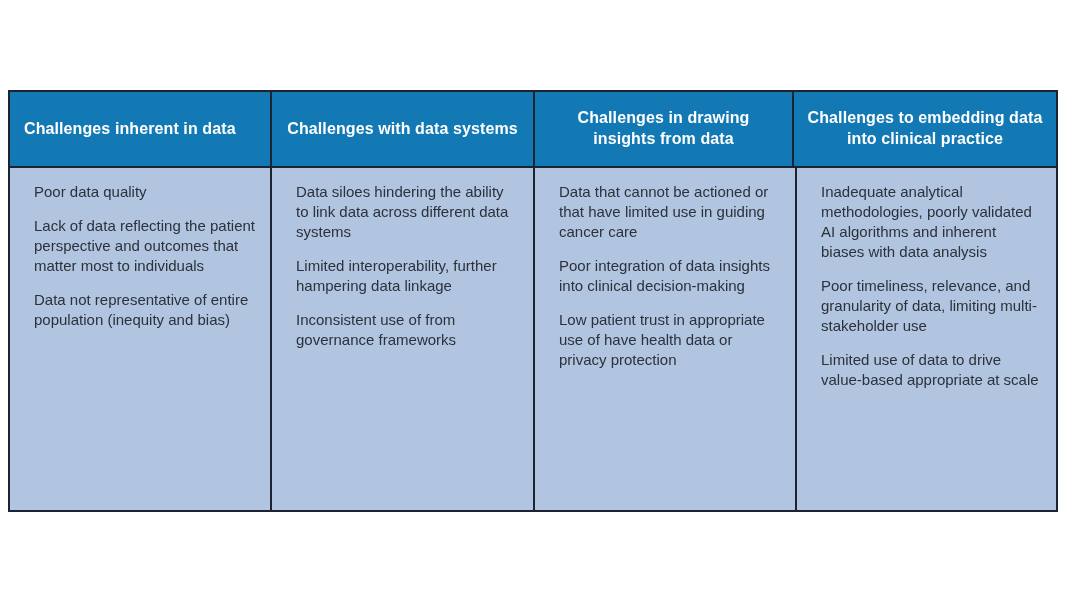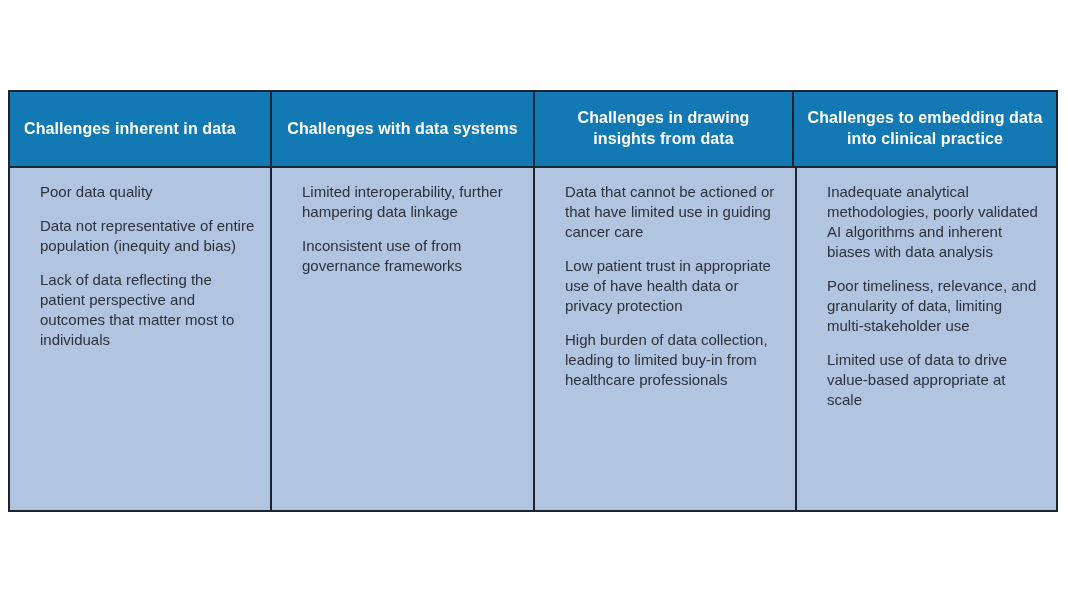--- a/index.html
+++ b/index.html
@@ -79,21 +79,21 @@
 
   .body-cell {
     padding: 14px 14px 10px 14px;
     color: #2c313a;
     font-size: 15px;
     line-height: 20px;
     background: #b1c5e0;
   }
 
   .item {
-    margin: 0 0 14px 16px;
+    margin: 0 0 14px 10px;
   }
   .item:last-child {
     margin-bottom: 0;
   }
 </style>
 </head>
 <body>
 
 <div class="table-wrap">
 
@@ -101,33 +101,34 @@
     <div class="col c1 header-cell left-ish">Challenges inherent in data</div>
     <div class="col c2 header-cell">Challenges with data systems</div>
     <div class="col c4 header-cell">Challenges in drawing insights from data</div>
     <div class="col c3 header-cell">Challenges to embedding data into clinical practice</div>
   </div>
 
   <div class="body-row">
 
     <div class="col c1 body-cell">
       <p class="item">Poor data quality</p>
+      <p class="item">Lack of data reflecting the patient perspective and outcomes that matter most to individuals</p>
       <p class="item">Data not representative of entire population (inequity and bias)</p>
-      <p class="item">Lack of data reflecting the patient perspective and outcomes that matter most to individuals</p>
     </div>
 
     <div class="col c2 body-cell">
+      <p class="item">Data siloes hindering the ability to link data across different data systems</p>
       <p class="item">Limited interoperability, further hampering data linkage</p>
       <p class="item">Inconsistent use of from governance frameworks</p>
     </div>
 
     <div class="col c3 body-cell">
       <p class="item">Data that cannot be actioned or that have limited use in guiding cancer care</p>
+      <p class="item">Poor integration of data insights into clinical decision-making</p>
       <p class="item">Low patient trust in appropriate use of have health data or privacy protection</p>
-      <p class="item">High burden of data collection, leading to limited buy-in from healthcare professionals</p>
     </div>
 
     <div class="col c4 body-cell">
       <p class="item">Inadequate analytical methodologies, poorly validated AI algorithms and inherent biases with data analysis</p>
       <p class="item">Poor timeliness, relevance, and granularity of data, limiting multi-stakeholder use</p>
       <p class="item">Limited use of data to drive value-based appropriate at scale</p>
     </div>
 
   </div>
 </div>

